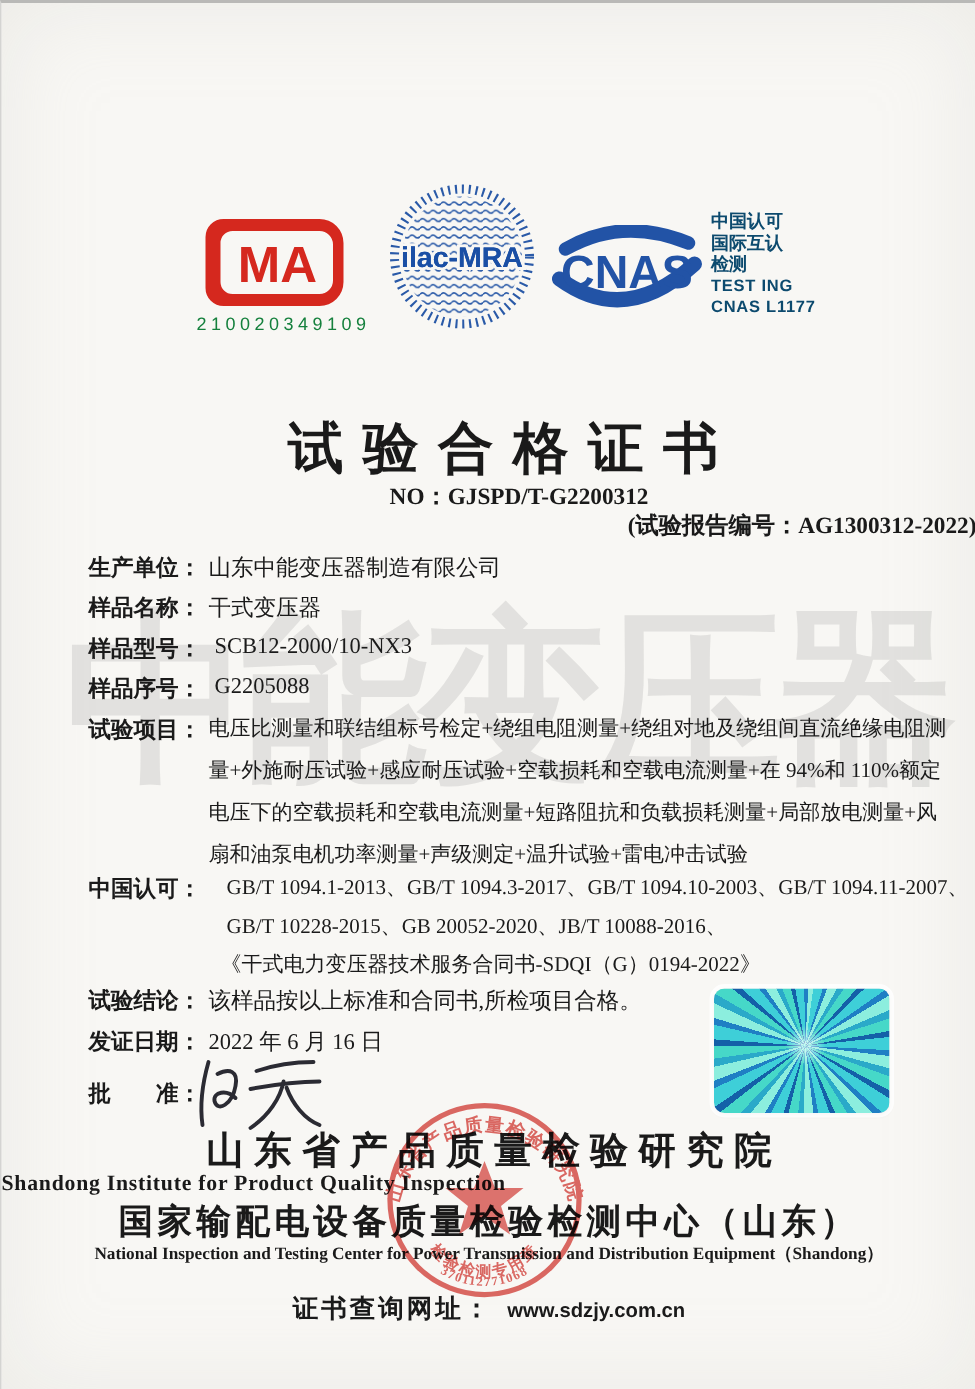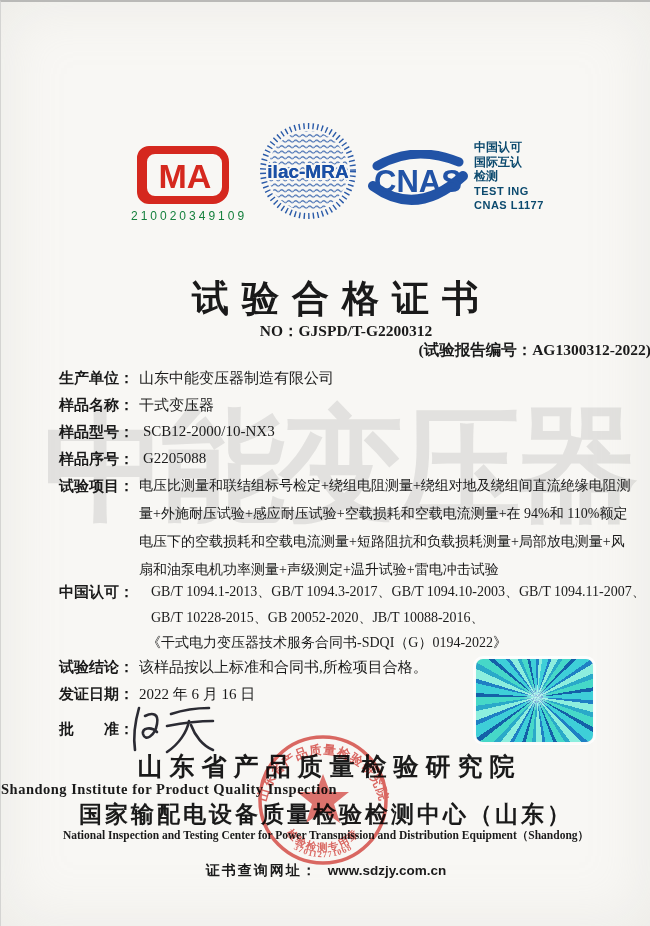--- a/index.html
+++ b/index.html
@@ -47,21 +47,21 @@
   .stamp{left:250px;top:726px;z-index:3;mix-blend-mode:multiply;opacity:.88;}
   
   .inst-cn{left:0;right:0;top:748px;text-align:center;font-size:25px;font-weight:bold;
     letter-spacing:7px;text-indent:7px;z-index:1;}
   .inst-en{left:0;right:0;top:779px;font-size:14.5px;font-weight:bold;
     letter-spacing:.5px;z-index:1;}
   .center-cn{left:0;right:0;top:797px;text-align:center;font-size:23px;font-weight:bold;
     letter-spacing:3px;z-index:1;}
   .center-en{left:0;right:0;top:826px;text-align:center;font-size:11.5px;font-weight:bold;z-index:1;}
   .query{left:0;right:0;top:859px;text-align:center;z-index:1;}
-  .query .ql{font-size:14px;font-weight:bold;letter-spacing:2px;}
+  .query .ql{font-size:17px;font-weight:bold;letter-spacing:2px;}
   .query .qu{font-size:13.5px;font-weight:bold;font-family:"Liberation Sans",sans-serif;padding-left:10px;}
 </style>
 </head>
 <body>
 
 <div class="page">
 
   <div class="abs watermark">中能变压器</div>
 
   <svg class="abs" style="left:134px;top:138px;z-index:2" width="100" height="70" viewBox="0 0 100 70">

